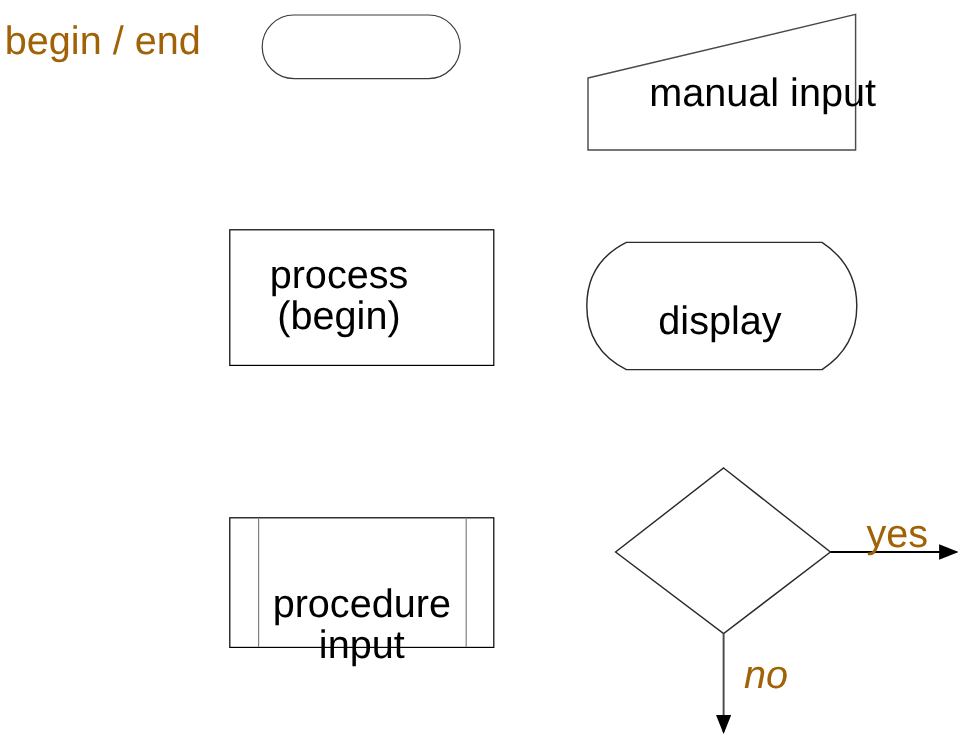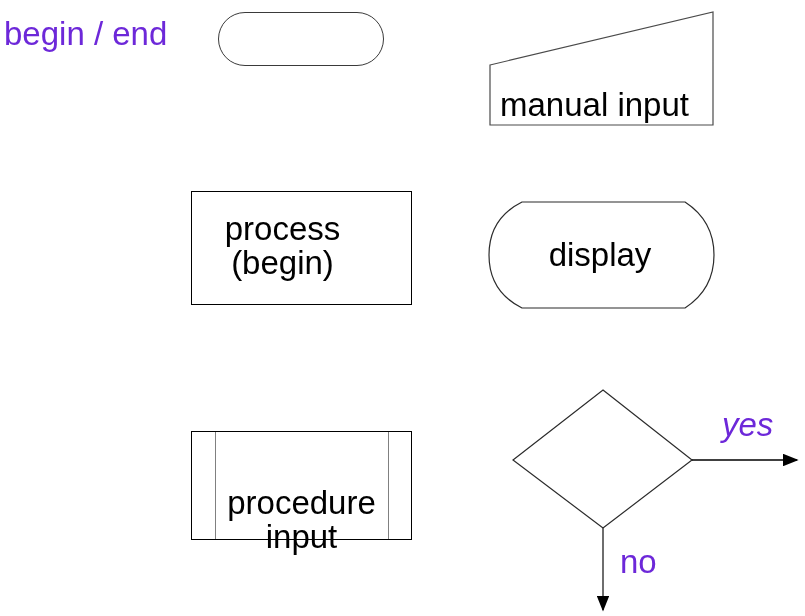--- a/index.html
+++ b/index.html
@@ -17,21 +17,21 @@
     width: 805px;
     height: 616px;
     background: #ffffff;
     overflow: hidden;
   }
   .label {
     position: absolute;
     white-space: nowrap;
     font-size: 33px;
     line-height: 1;
-    color: #6d28d9;
+    color: #a16207;
   }
   .shape-text {
     position: absolute;
     white-space: nowrap;
     text-align: center;
     font-size: 33px;
     line-height: 34px;
     color: #000;
     pointer-events: none;
   }
@@ -48,23 +48,23 @@
     box-sizing: border-box;
   }
 
   
   #manual-input-wrap {
     position: absolute;
     left: 488px; top: 8px;
     width: 230px; height: 122px;
   }
   #manual-input-text {
-    left: 500px; top: 88px;
+    left: 500px; top: 60px;
     width: 230px;
-    text-align: left;
+    text-align: right;
   }
 
   
   #process-shape {
     position: absolute;
     left: 191px; top: 191px;
     width: 221px; height: 114px;
     border: 1px solid #000;
     background: #fff;
     box-sizing: border-box;
@@ -74,21 +74,21 @@
     width: 183px;
   }
 
   
   #display-wrap {
     position: absolute;
     left: 486px; top: 197px;
     width: 232px; height: 116px;
   }
   #display-text {
-    left: 500px; top: 238px;
+    left: 500px; top: 250px;
     width: 200px;
     text-align: center;
   }
 
   
   #procedure-shape {
     position: absolute;
     left: 191px; top: 431px;
     width: 221px; height: 109px;
     border: 1px solid #000;
@@ -113,22 +113,22 @@
   
   #decision-wrap {
     position: absolute;
     left: 505px; top: 382px;
     width: 300px; height: 234px;
   }
   #decision-text {
     left: 513px; top: 444px;
     width: 180px;
   }
-  #yes-label { left: 722px; top: 408px; font-style: italic; }
-  #no-label  { left: 620px; top: 545px; }
+  #yes-label { left: 722px; top: 428px; }
+  #no-label  { left: 620px; top: 545px; font-style: italic; }
 </style>
 </head>
 <body>
 
 <div id="canvas">
 
   <div class="label" id="begin-end-label">begin / end</div>
 
   <div id="terminator-shape"></div>
 

